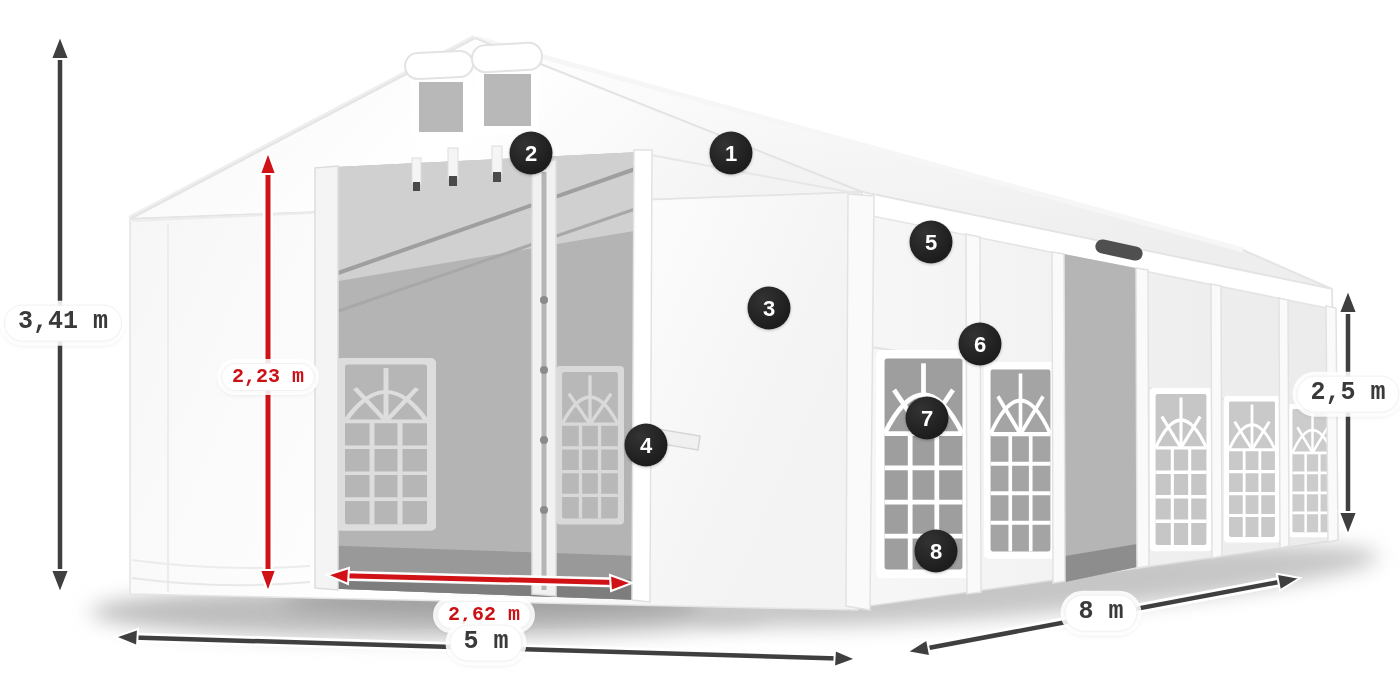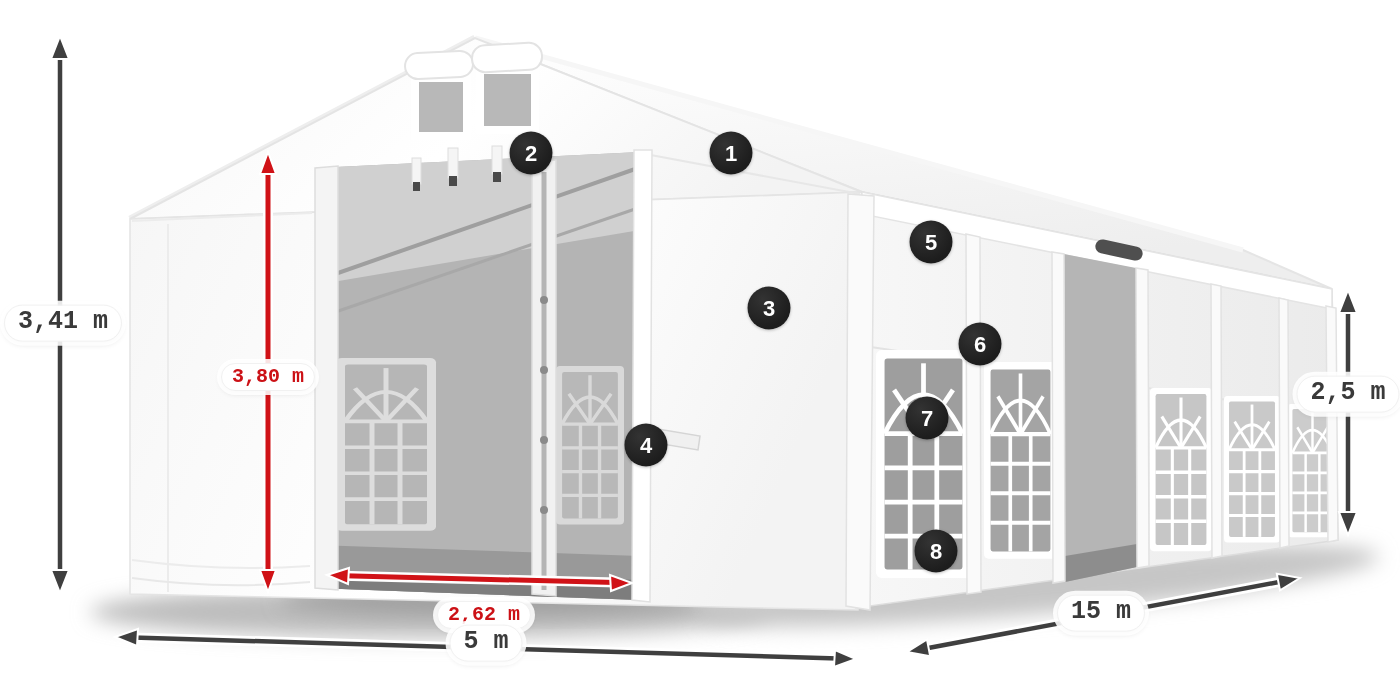--- a/index.html
+++ b/index.html
@@ -199,24 +199,24 @@
       <g>
         <line x1="1348" y1="308" x2="1348" y2="517" stroke="#ffffff" stroke-width="10"></line>
         <line x1="1348" y1="310" x2="1348" y2="515" stroke="#3f3f3f" stroke-width="4.5"></line>
         <polygon points="1348,290 1339,313 1357,313" fill="#3f3f3f" stroke="#ffffff" stroke-width="2"></polygon>
         <polygon points="1348,535 1339,512 1357,512" fill="#3f3f3f" stroke="#ffffff" stroke-width="2"></polygon>
       </g>
     </g>
   </svg>
 
   <div class="pill dark" style="left:63px;top:323px;">3,41 m</div>
-  <div class="pill red" style="left:268px;top:377px;">3,80 m</div>
+  <div class="pill red" style="left:268px;top:377px;">2,23 m</div>
   <div class="pill red" style="left:484px;top:579px;margin-top:36px;">2,62 m</div>
   <div class="pill dark" style="left:486px;top:643px;">5 m</div>
-  <div class="pill dark" style="left:1101px;top:613px;">15 m</div>
+  <div class="pill dark" style="left:1101px;top:613px;">8 m</div>
   <div class="pill dark" style="left:1348px;top:394px;">2,5 m</div>
 
   <div class="badge" style="left:731px;top:153px;">1</div>
   <div class="badge" style="left:531px;top:153px;">2</div>
   <div class="badge" style="left:769px;top:308px;">3</div>
   <div class="badge" style="left:646px;top:445px;">4</div>
   <div class="badge" style="left:931px;top:242px;">5</div>
   <div class="badge" style="left:980px;top:344px;">6</div>
   <div class="badge" style="left:927px;top:418px;">7</div>
   <div class="badge" style="left:936px;top:551px;">8</div>

